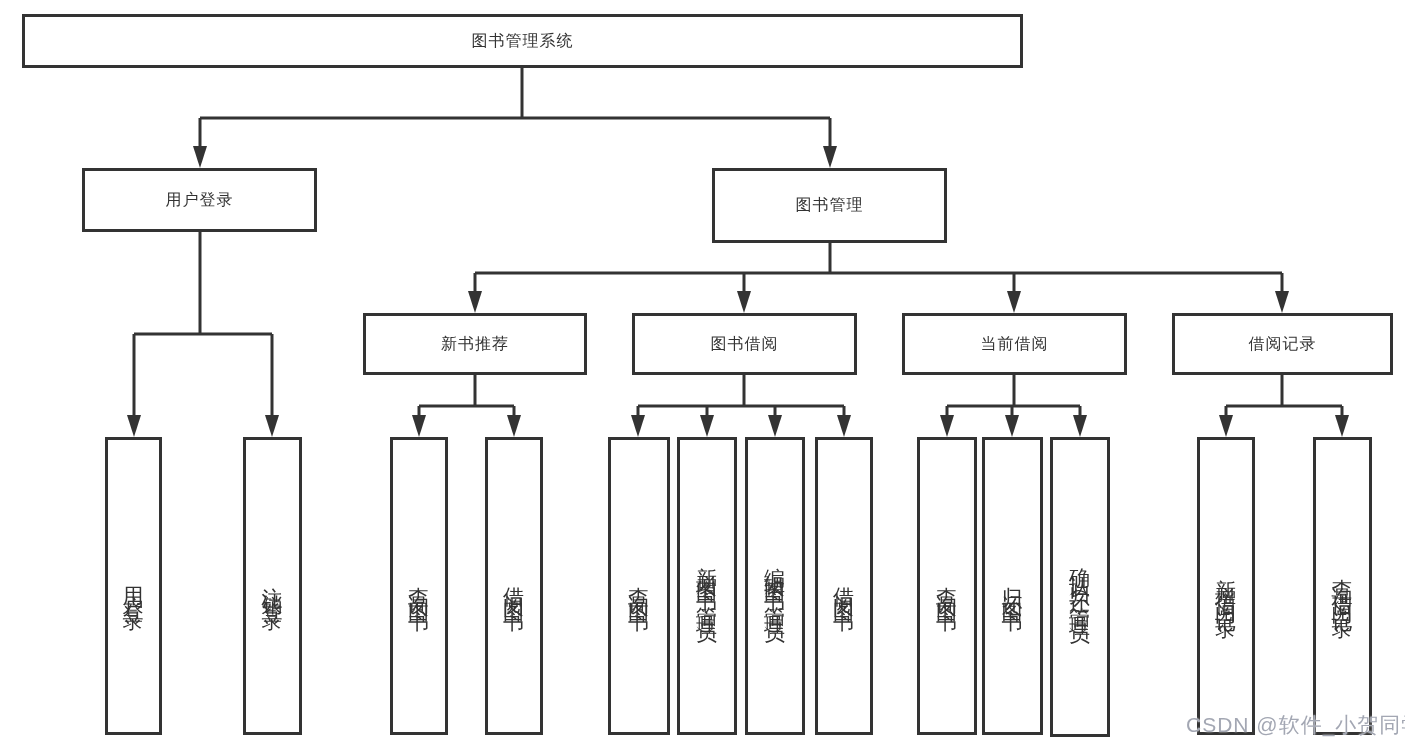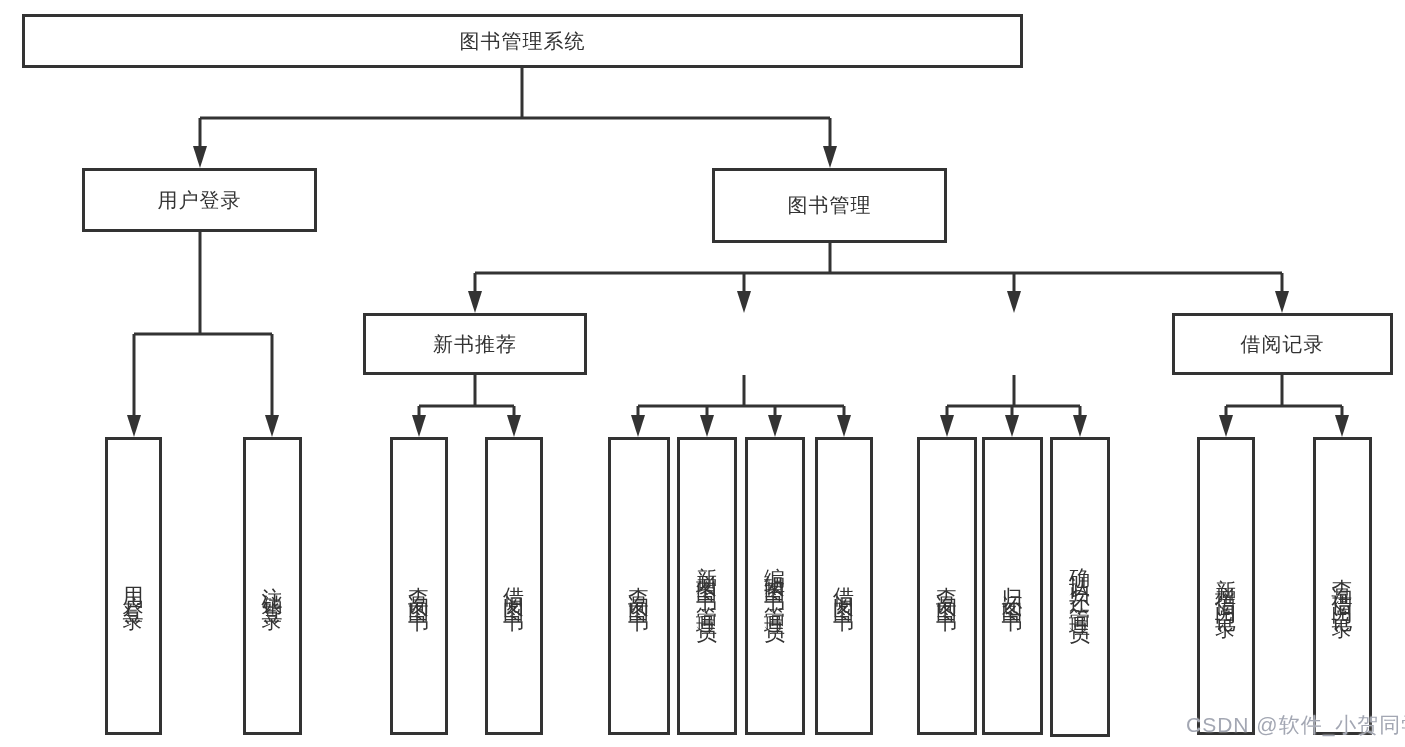--- a/index.html
+++ b/index.html
@@ -15,21 +15,21 @@
     position:absolute;
     box-sizing:border-box;
     border:3px solid #333333;
     background:#ffffff;
     display:flex;
     align-items:center;
     justify-content:center;
     color:#333333;
     z-index:2;
   }
-  .h-label{font-size:20px;letter-spacing:1px;white-space:nowrap;font-family:Liberation Mono, monospace;}
+  .h-label{font-size:16px;letter-spacing:1px;white-space:nowrap;font-family:Liberation Mono, monospace;}
   .v-label{
     writing-mode:vertical-rl;
     text-orientation:mixed;
     font-size:21px;
     letter-spacing:8px;
     line-height:1;
     white-space:nowrap;
   }
   .watermark{
     position:absolute;
@@ -127,20 +127,26 @@
   <div class="box" style="left:82px;top:168px;width:235px;height:64px;">
     <span class="h-label">用户登录</span>
   </div>
   <div class="box" style="left:712px;top:168px;width:235px;height:75px;">
     <span class="h-label">图书管理</span>
   </div>
 
   <div class="box" style="left:363px;top:313px;width:224px;height:62px;">
     <span class="h-label">新书推荐</span>
   </div>
+  <div class="box" style="left:632px;top:313px;width:225px;height:62px;">
+    <span class="h-label">图书借阅</span>
+  </div>
+  <div class="box" style="left:902px;top:313px;width:225px;height:62px;">
+    <span class="h-label">当前借阅</span>
+  </div>
   <div class="box" style="left:1172px;top:313px;width:221px;height:62px;">
     <span class="h-label">借阅记录</span>
   </div>
 
   <div class="box" style="left:105px;top:437px;width:57px;height:298px;">
     <span class="v-label">用户登录</span>
   </div>
   <div class="box" style="left:243px;top:437px;width:59px;height:298px;">
     <span class="v-label">注销登录</span>
   </div>

